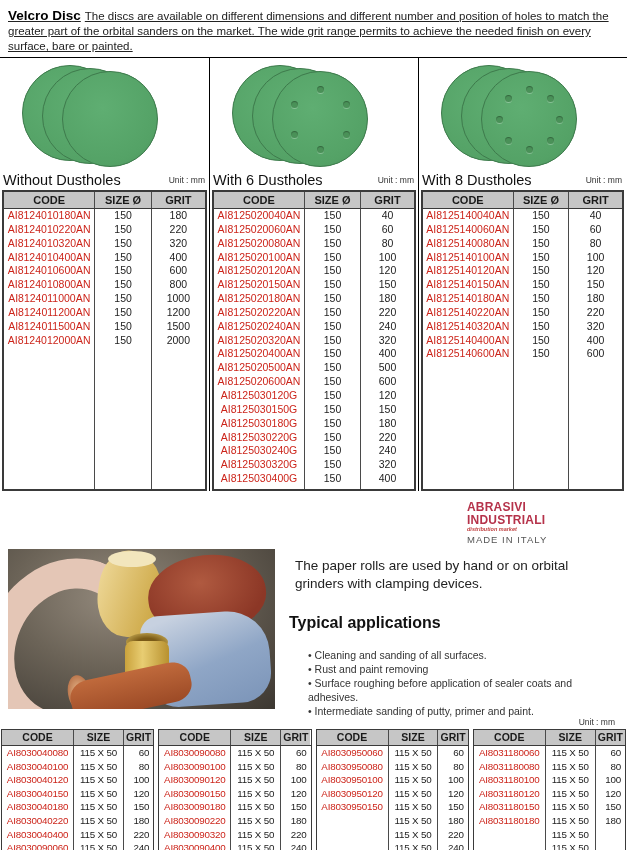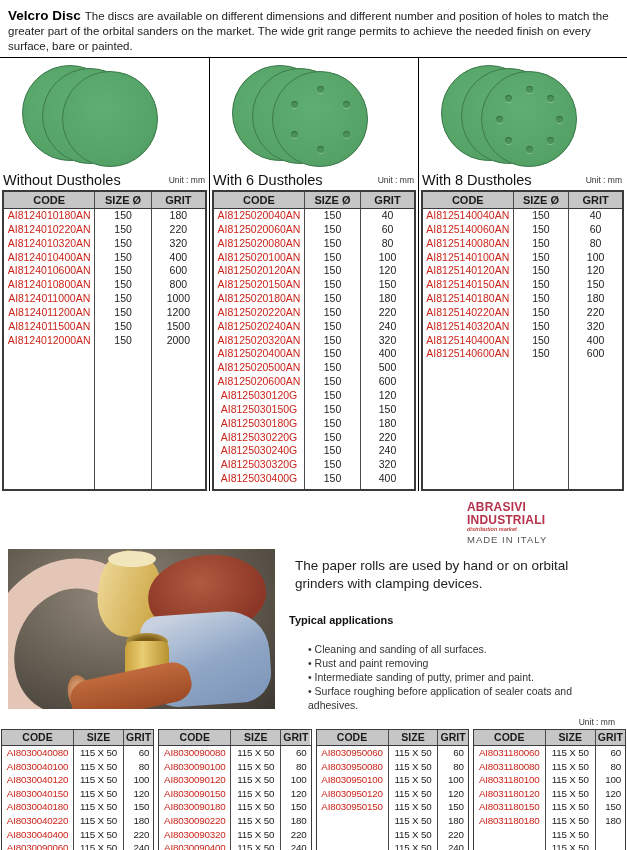--- a/index.html
+++ b/index.html
@@ -1,19 +1,19 @@
 <!DOCTYPE html>
 <html><head>
 <meta charset="utf-8">
 <style>
   html,body{margin:0;padding:0;background:#fff;}
   .page{position:relative;width:627px;height:850px;overflow:hidden;background:#fff;
         font-family:"Liberation Sans","DejaVu Sans",sans-serif;color:#1a1a1a;}
   
-  .intro{padding:7px 10px 5px 8px;font-size:11.5px;line-height:1.28;color:#222;height:45px;}
+  .intro{padding:7px 10px 5px 8px;font-size:11.5px;line-height:1.28;color:#222;height:45px;text-decoration:underline;}
   .intro .ttl{font-weight:bold;font-size:13.5px;color:#000;margin-right:4px;}
   
   .disc-section{border-top:1px solid #000;display:grid;grid-template-columns:209px 209px 208px;height:433px;}
   .disc-col{display:flex;flex-direction:column;min-width:0;}
   .disc-col + .disc-col{border-left:1px solid #000;}
   .disc-art{height:112px;position:relative;}
   .disc{position:absolute;width:96px;height:96px;border-radius:50%;
         background:radial-gradient(circle at 42% 38%,#5fae72,#54a266 70%,#4c915c);
         background-color:#58a66b;border:1px solid #3e7a4c;box-sizing:border-box;}
   .disc.d0{left:22px;top:7px;}
@@ -66,21 +66,21 @@
   .ph-goldtop{left:118px;top:84px;width:42px;height:18px;border-radius:50%;
               background:radial-gradient(#7a5a16 30%,#d9bd62);}
   .ph-gold{left:117px;top:92px;width:44px;height:60px;border-radius:8px;
            background:linear-gradient(90deg,#caa23c,#e8cd72 40%,#b8912f);}
   .ph-orange{left:62px;top:122px;width:122px;height:40px;border-radius:20px/17px;
              background:linear-gradient(#c06a3c,#9c4a26);transform:rotate(-12deg);}
   .ph-orange-cap{left:60px;top:126px;width:22px;height:36px;border-radius:50%;
                  background:radial-gradient(#d8a074 30%,#a65a32);transform:rotate(-10deg);}
   .rolls-text{flex:1;padding-top:2px;min-width:0;}
   .rolls-intro{margin:6px;font-size:13.5px;line-height:1.3;color:#222;}
-  .apps-title{margin:22px 0 2px 0;font-size:11px;font-weight:bold;color:#111;}
+  .apps-title{margin:22px 0 2px 0;font-size:16px;font-weight:bold;color:#111;}
   ul.apps{margin:17px;padding:0 0 0 2px;list-style:none;font-size:10.5px;line-height:1.32;color:#333;}
   ul.apps li::before{content:"\2022  ";}
   
   .unit-bottom{text-align:right;padding:2px 12px 2px 0;font-size:8.5px;color:#333;margin-top:2px;}
   .roll-tables{display:grid;grid-template-columns:repeat(4,1fr);gap:4px;padding:0 1px;}
   .rtable{border:1.5px solid #3a3a3a;}
   .rtable .t-hrow{height:15px;border-bottom:1.5px solid #3a3a3a;}
   .rtable .hcell{font-size:10.5px;line-height:15px;}
   .rtable .t-row{height:13.6px;}
   .rtable .cell{font-size:9.8px;line-height:13.6px;letter-spacing:-0.2px;}
@@ -412,22 +412,22 @@
       <div class="ph-gold"></div>
       <div class="ph-orange-cap"></div>
       <div class="ph-orange"></div>
     </div>
     <div class="rolls-text">
       <p class="rolls-intro">The paper rolls are used by hand or on orbital grinders with clamping devices.</p>
       <p class="apps-title">Typical applications</p>
       <ul class="apps">
           <li>Cleaning and sanding of all surfaces.</li>
           <li>Rust and paint removing</li>
+          <li>Surface roughing before application of sealer coats and adhesives.</li>
           <li>Intermediate sanding of putty, primer and paint.</li>
-          <li>Surface roughing before application of sealer coats and adhesives.</li>
         </ul>
     </div>
   </div>
 
   <div class="unit-bottom">Unit : mm</div>
 
   <div class="roll-tables">
     <div class="rtable">
         <div class="t-hrow trow-grid">
           <div class="hcell">CODE</div>

